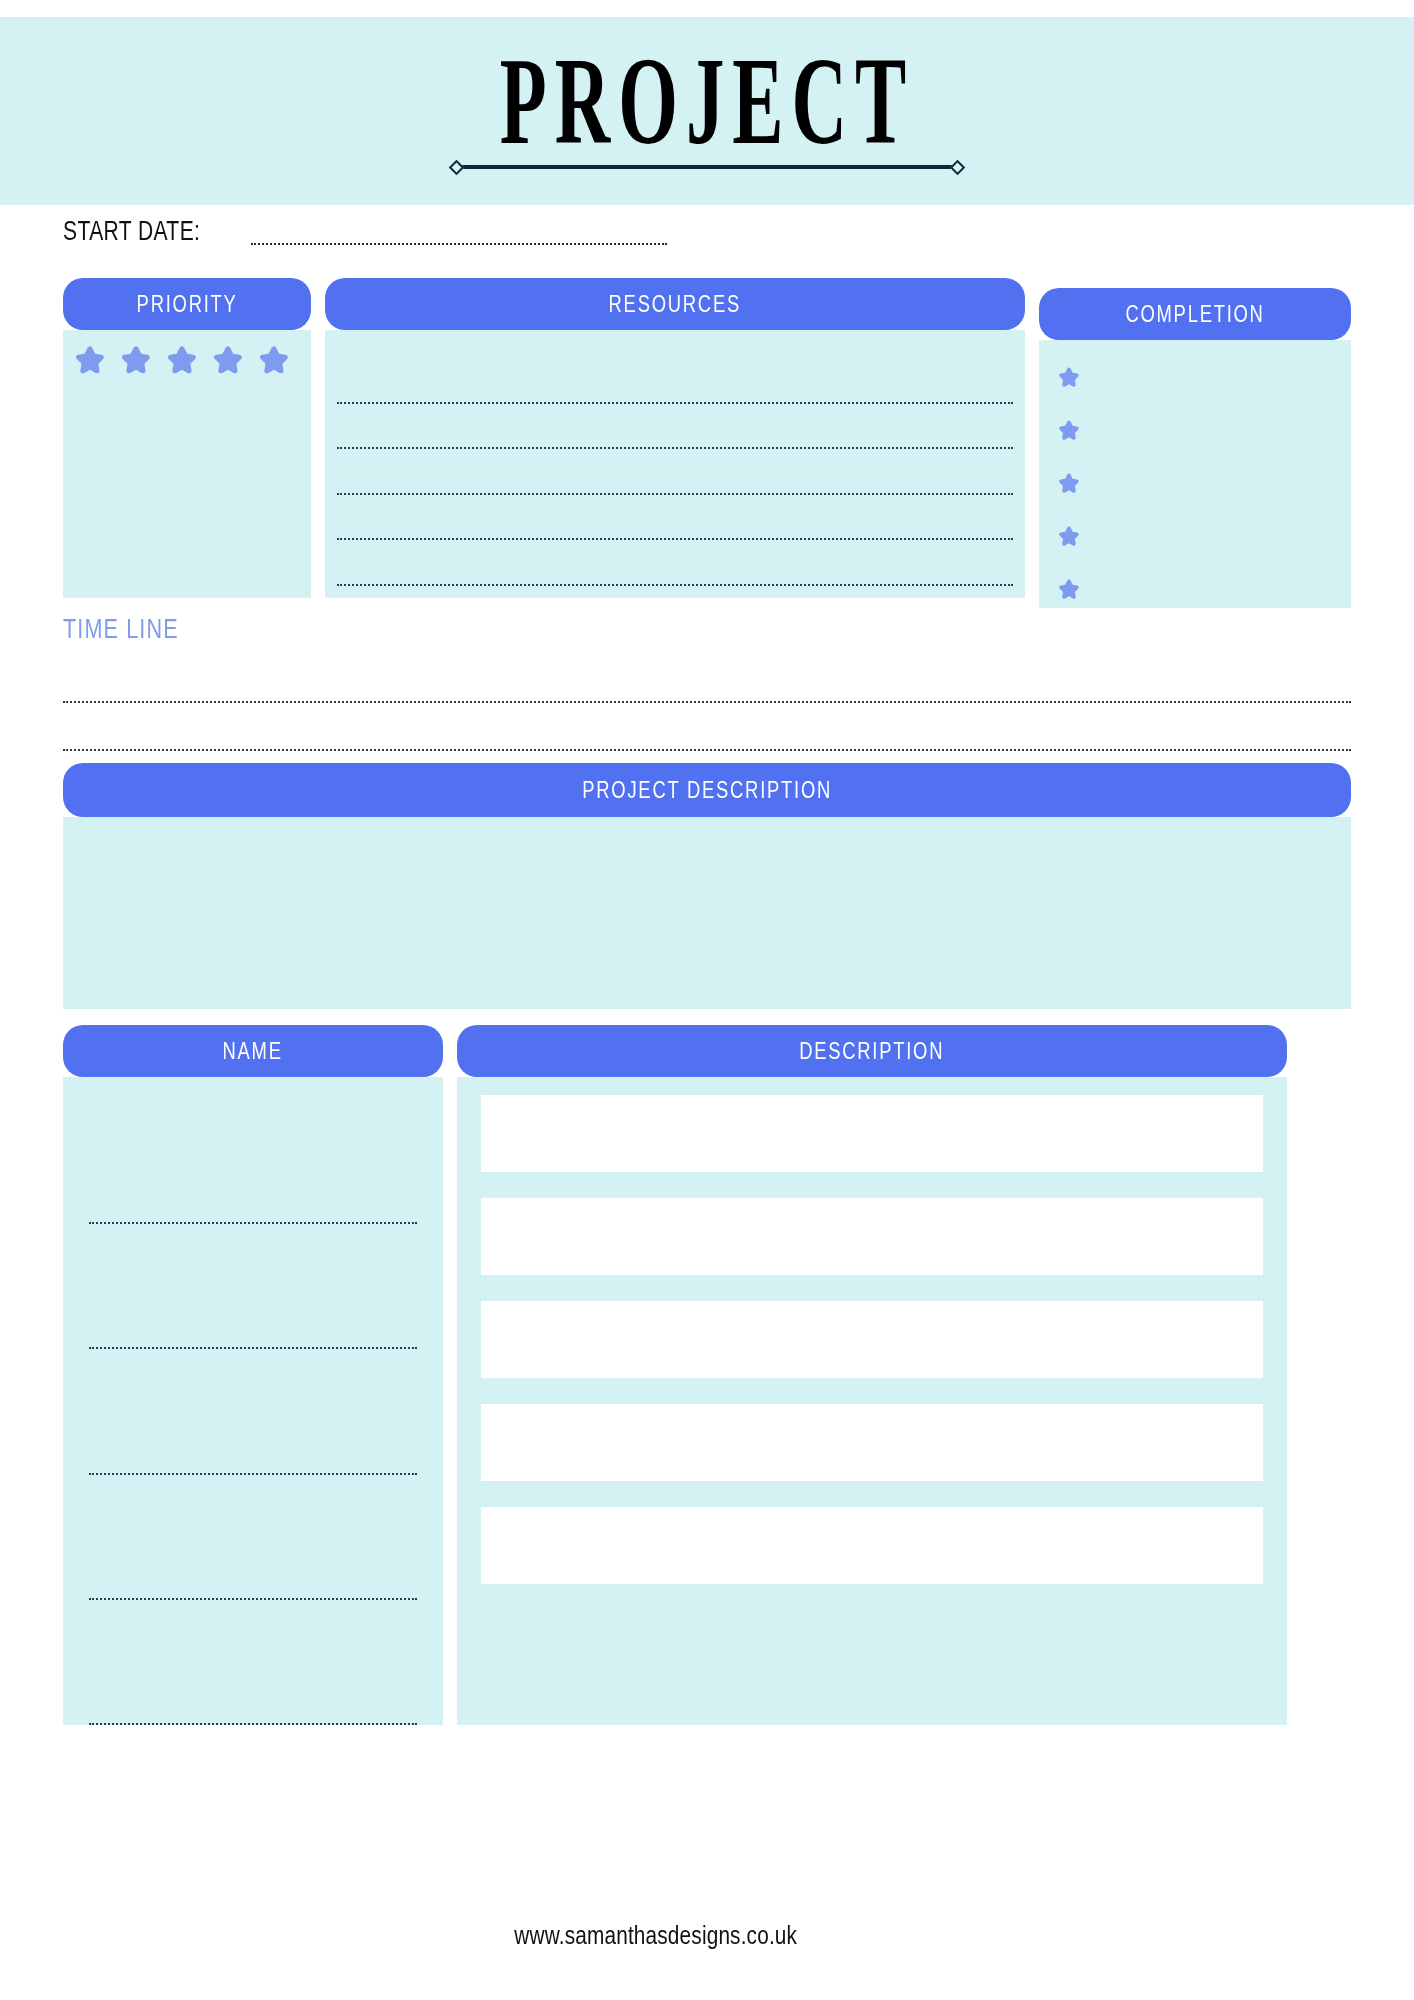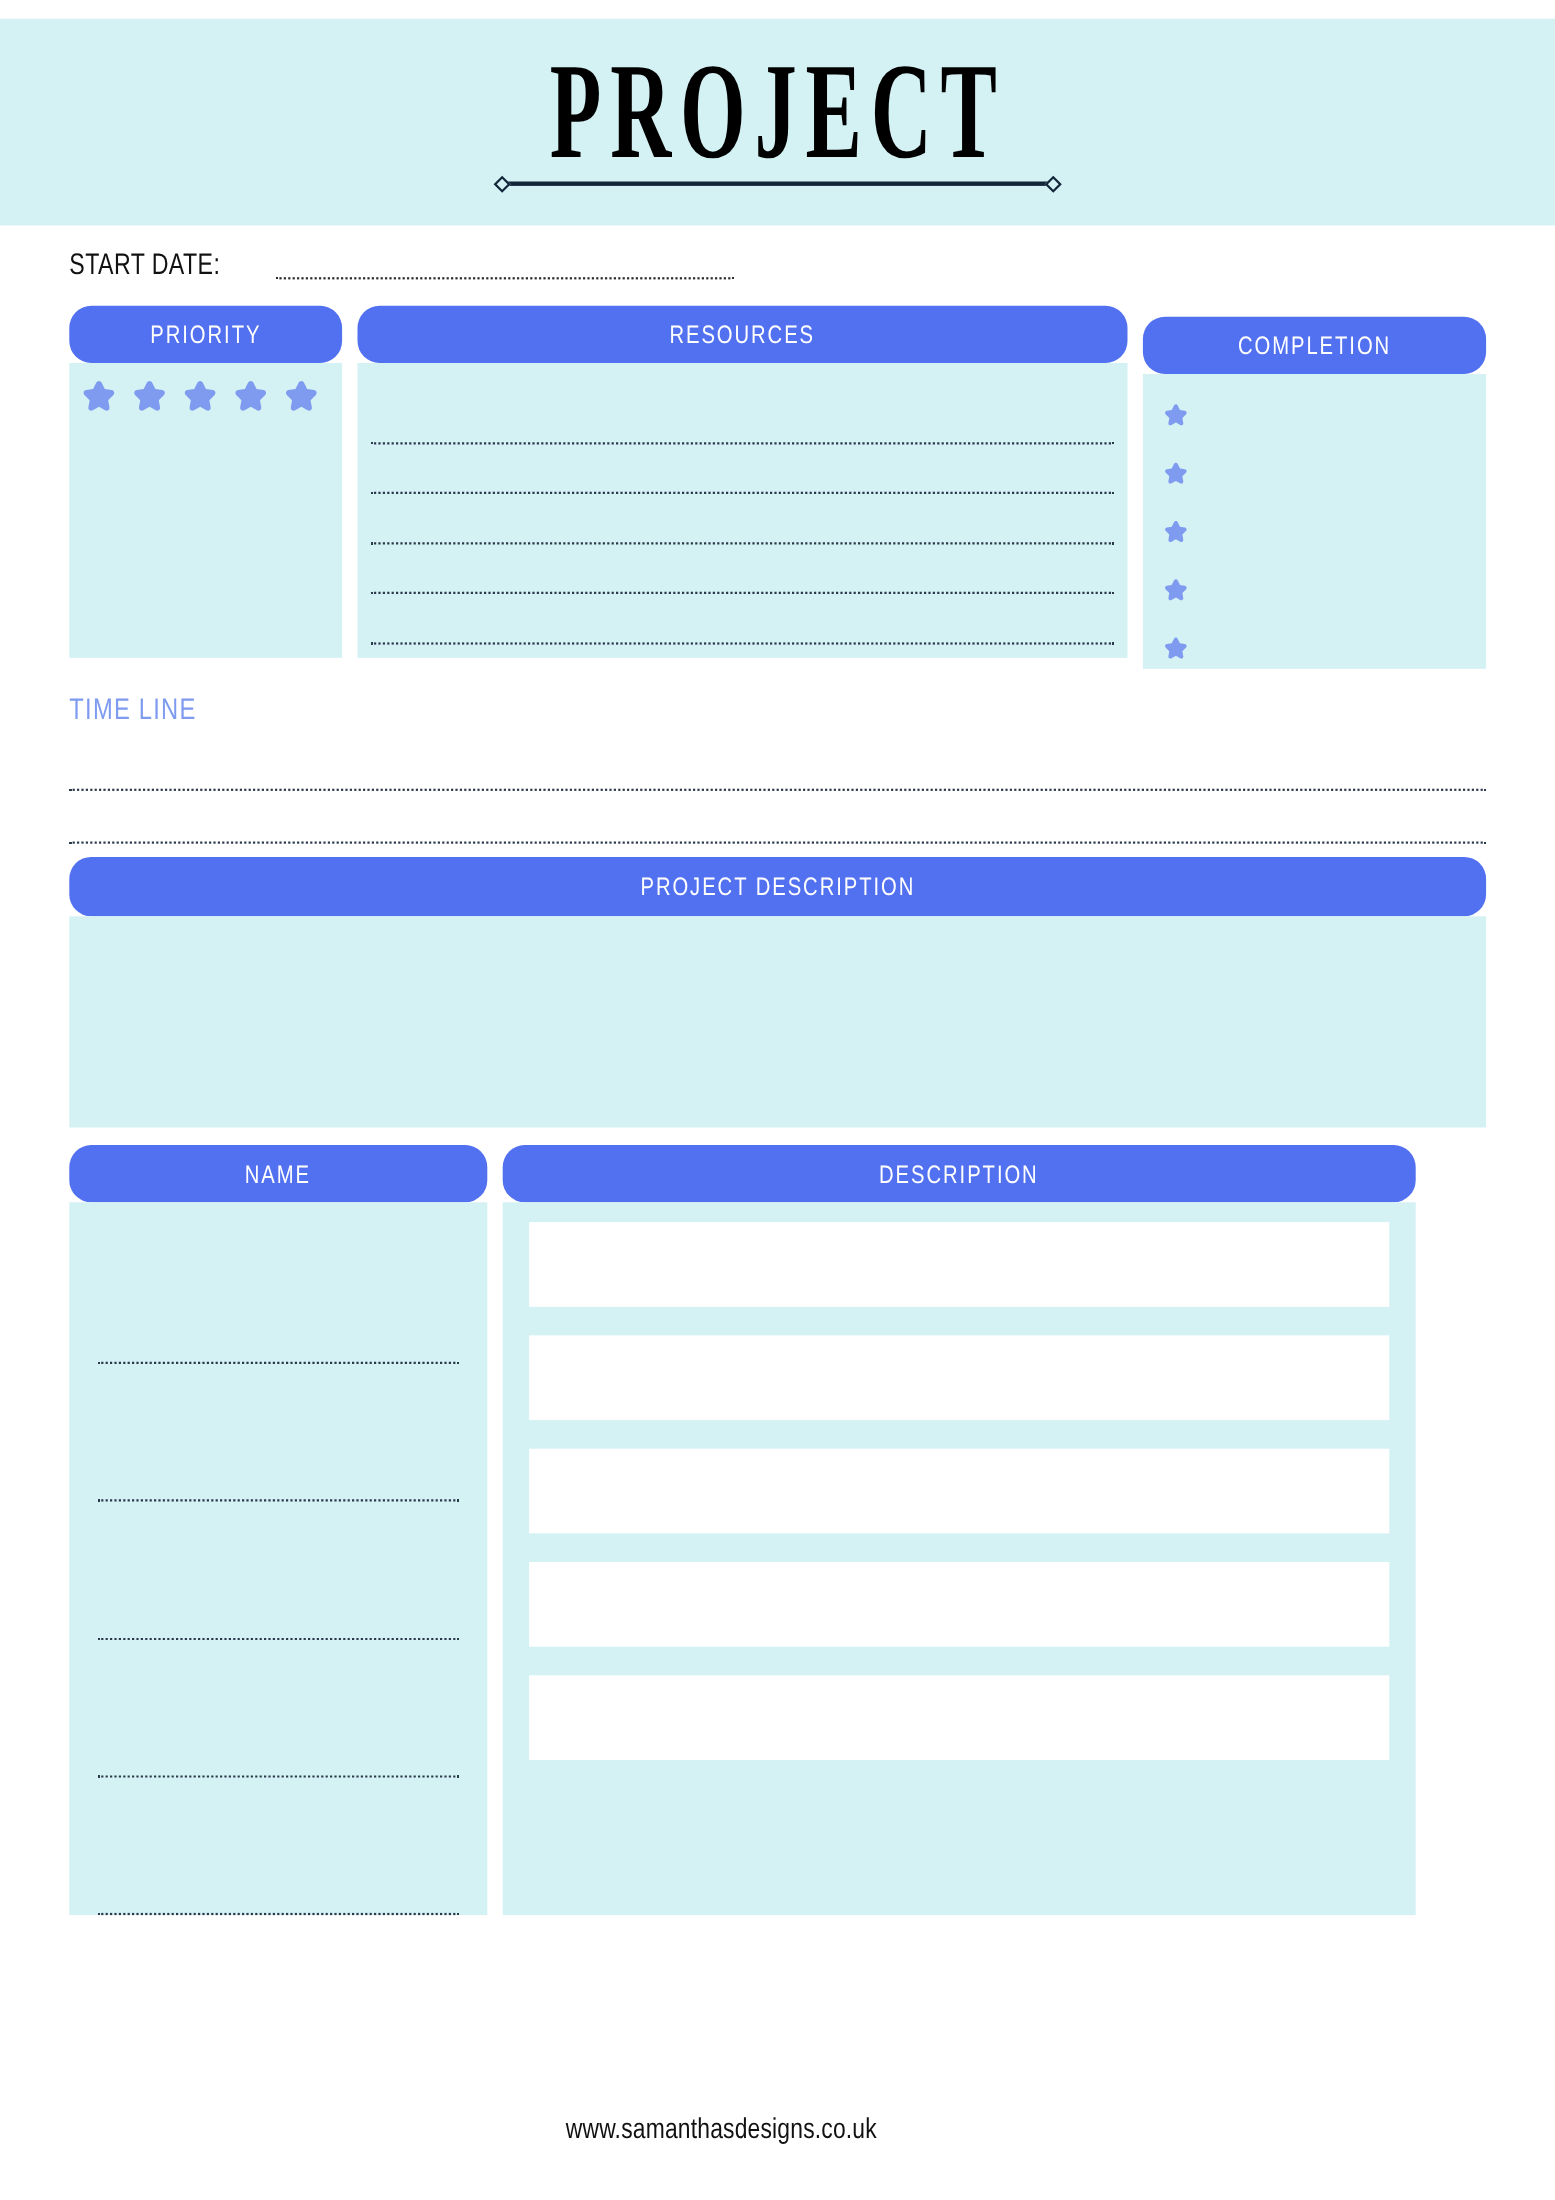--- a/index.html
+++ b/index.html
@@ -72,21 +72,21 @@
   .body-wrap {
     position: absolute;
     left: 63px;
     top: 188px;
     width: 1288px;
   }
 
   
   .date-row {
     display: flex;
-    align-items: center;
+    align-items: flex-start;
     height: 74px;
     padding-top: 30px;
   }
   .date-field { display: flex; align-items: flex-end; }
   .date-field.start { width: 604px; }
   .date-field.due   { width: 604px; margin-left: 80px; }
   .date-label {
     font-family: "Liberation Sans Narrow", "Liberation Sans", sans-serif;
     font-size: 27px;
     font-weight: 400;
@@ -166,21 +166,21 @@
   
   .comp-stars {
     height: 268px;
     padding: 26px 0 0 18px;
     display: flex;
     flex-direction: column;
     gap: 29px;
   }
 
   
-  .timeline-block { margin-top: 22px; }
+  .timeline-block { margin-top: 6px; }
   .timeline-label {
     font-family: "Liberation Sans Narrow", "Liberation Sans", sans-serif;
     font-size: 27px;
     color: #7f9bf0;
     letter-spacing: 1.4px;
     transform: scaleX(0.80);
     transform-origin: left center;
     white-space: nowrap;
     margin-bottom: 6px;
   }

